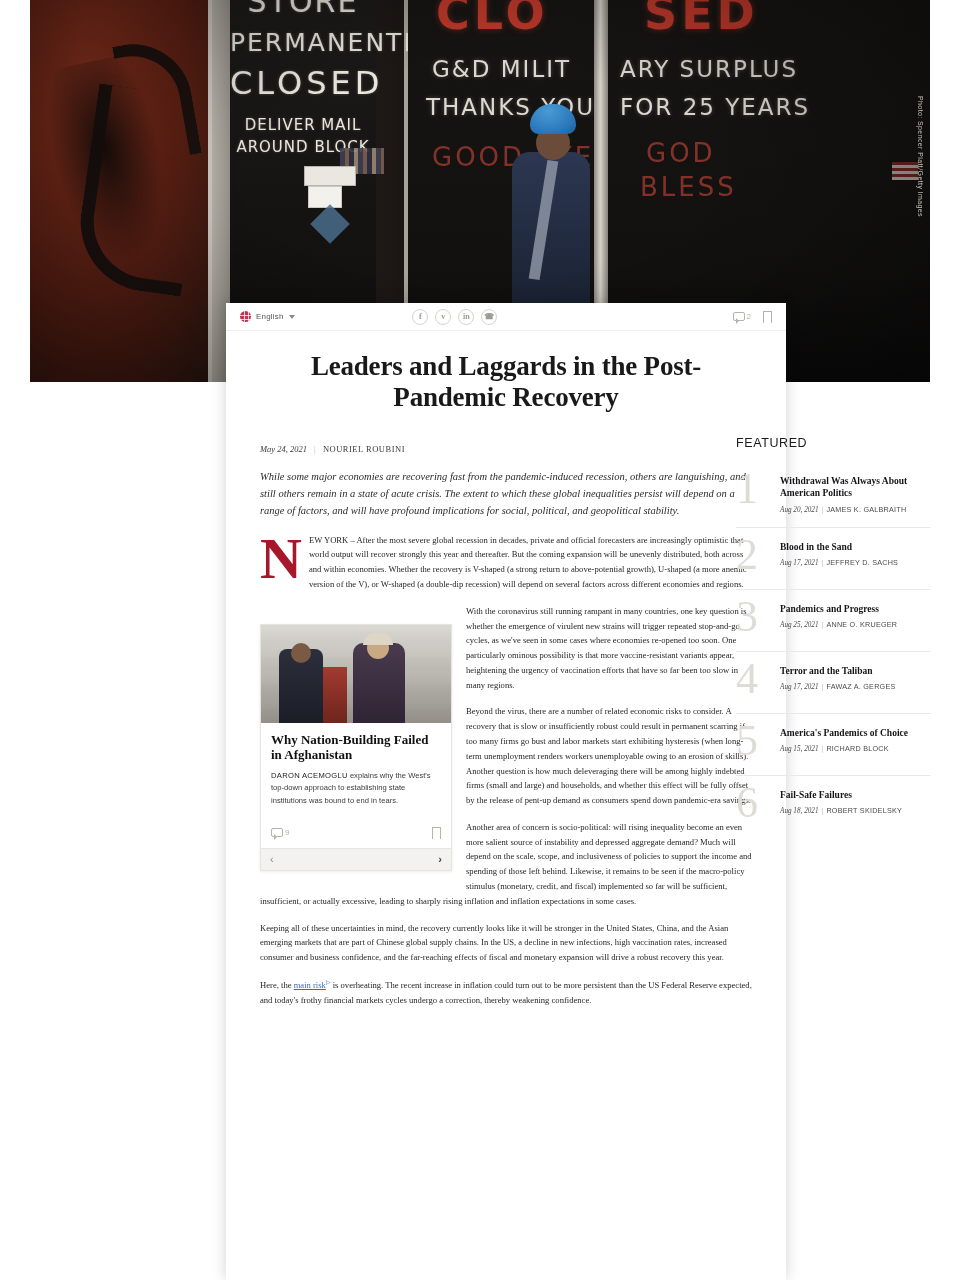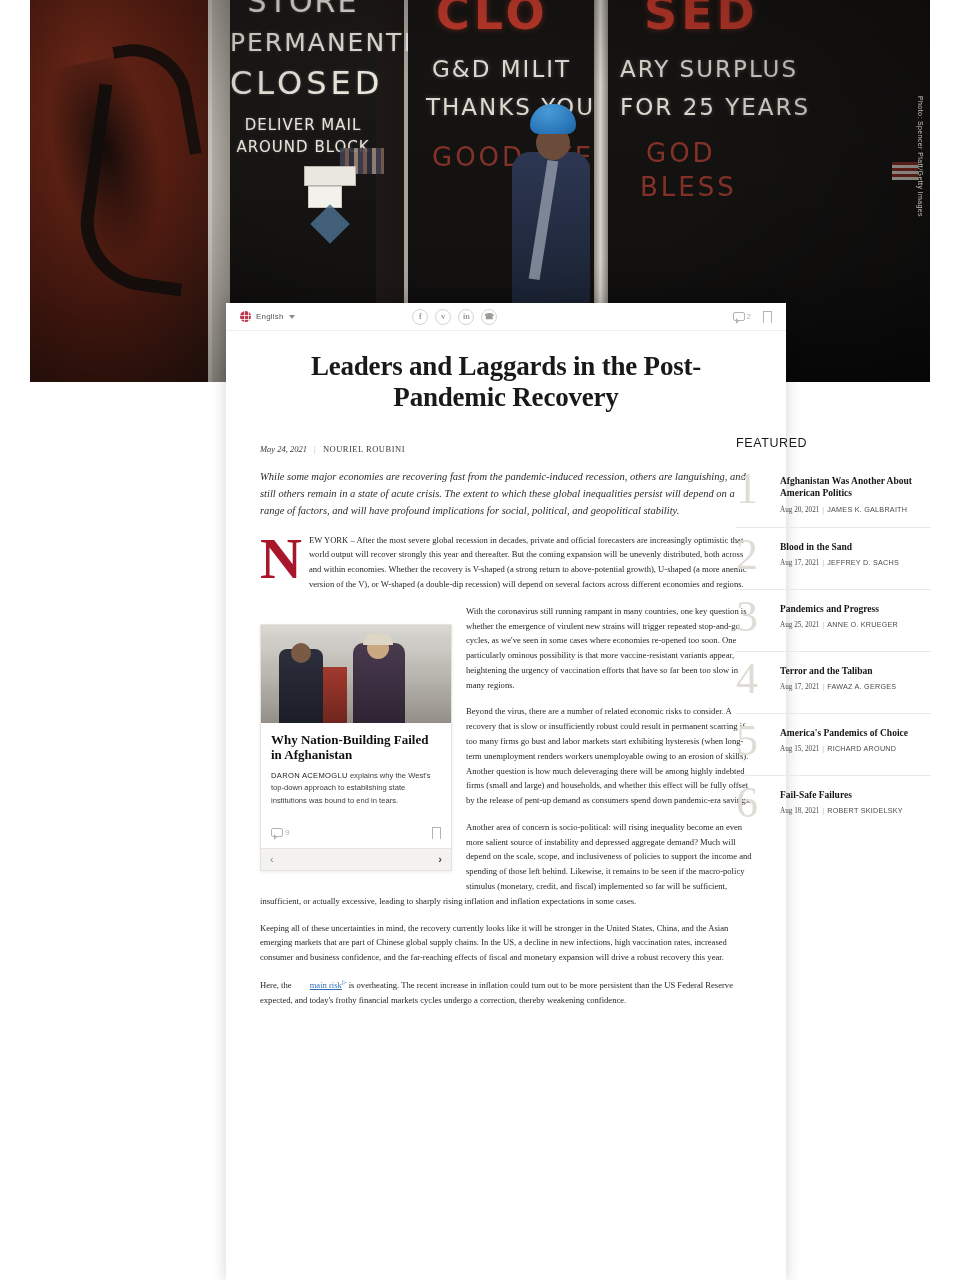--- a/index.html
+++ b/index.html
@@ -189,21 +189,21 @@
 
   .body-wrap{ position:relative; padding: 14px 34px 0 34px; }
   .para{
     font-family:"Liberation Serif", serif; font-size:8.6px; line-height:1.72;
     color:#262626; margin-bottom:12px; text-align:left;
   }
   .dropcap{
     float:left; font-family:"Liberation Serif", serif; font-weight:700;
     font-size:58px; line-height:.82; color:#a8162b; margin:2px 7px 0 0;
   }
-  .lnk{ color:#2f6fb5;margin-left:16px; }
+  .lnk{ color:#2f6fb5; }
   .lnk-sup{ color:#2f6fb5; font-size:6px; vertical-align:super; }
 
   
   .promo{
     float:left; width:192px; margin: 20px 14px 10px 0;
     background:#fff; border:1px solid #e6e4df;
     box-shadow:0 1px 3px rgba(0,0,0,.08);
   }
   .promo-img{
     height:98px; position:relative; overflow:hidden;
@@ -258,21 +258,21 @@
   .frank{
     font-family:"Liberation Serif", serif; font-size:44px; line-height:.82;
     color:#dfdcd5; width:38px; flex:none; text-align:left;
   }
   .fbody{ flex:1; padding-top:4px; }
   .ftitle{
     font-family:"Liberation Serif", serif; font-weight:700; font-size:9.5px;
     line-height:1.3; color:#16161a; margin-bottom:5px;
   }
   .fmeta{ font-size:7.2px; color:#4a4a4a; line-height:1.45; }
-  .fmeta .fdate{ font-family:"Liberation Serif", serif; }
+  .fmeta .fdate{ font-family:"Liberation Serif", serif; font-style:italic; }
   .fmeta .fsep{ color:#c5c3be; margin:0 3px; }
   .fmeta .fauth{ letter-spacing:.25px; }
 </style>
 </head>
 <body>
 
 <div id="page">
 
   <div class="hero">
     <div class="hero-brick"></div>
@@ -398,21 +398,21 @@
       </p>
     </div>
   </div>
 
   <div class="featured">
     <div class="featured-title">FEATURED</div>
 
     <div class="frow">
       <div class="frank">1</div>
       <div class="fbody">
-        <div class="ftitle">Afghanistan Was Another About American Politics</div>
+        <div class="ftitle">Withdrawal Was Always About American Politics</div>
         <div class="fmeta">
           <span class="fdate">Aug 20, 2021</span><span class="fsep">|</span><span class="fauth">JAMES K. GALBRAITH</span>
         </div>
       </div>
     </div>
 
     <div class="frow">
       <div class="frank">2</div>
       <div class="fbody">
         <div class="ftitle">Blood in the Sand</div>
@@ -440,21 +440,21 @@
           <span class="fdate">Aug 17, 2021</span><span class="fsep">|</span><span class="fauth">FAWAZ A. GERGES</span>
         </div>
       </div>
     </div>
 
     <div class="frow">
       <div class="frank">5</div>
       <div class="fbody">
         <div class="ftitle">America's Pandemics of Choice</div>
         <div class="fmeta">
-          <span class="fdate">Aug 15, 2021</span><span class="fsep">|</span><span class="fauth">RICHARD AROUND</span>
+          <span class="fdate">Aug 15, 2021</span><span class="fsep">|</span><span class="fauth">RICHARD BLOCK</span>
         </div>
       </div>
     </div>
 
     <div class="frow">
       <div class="frank">6</div>
       <div class="fbody">
         <div class="ftitle">Fail-Safe Failures</div>
         <div class="fmeta">
           <span class="fdate">Aug 18, 2021</span><span class="fsep">|</span><span class="fauth">ROBERT SKIDELSKY</span>

